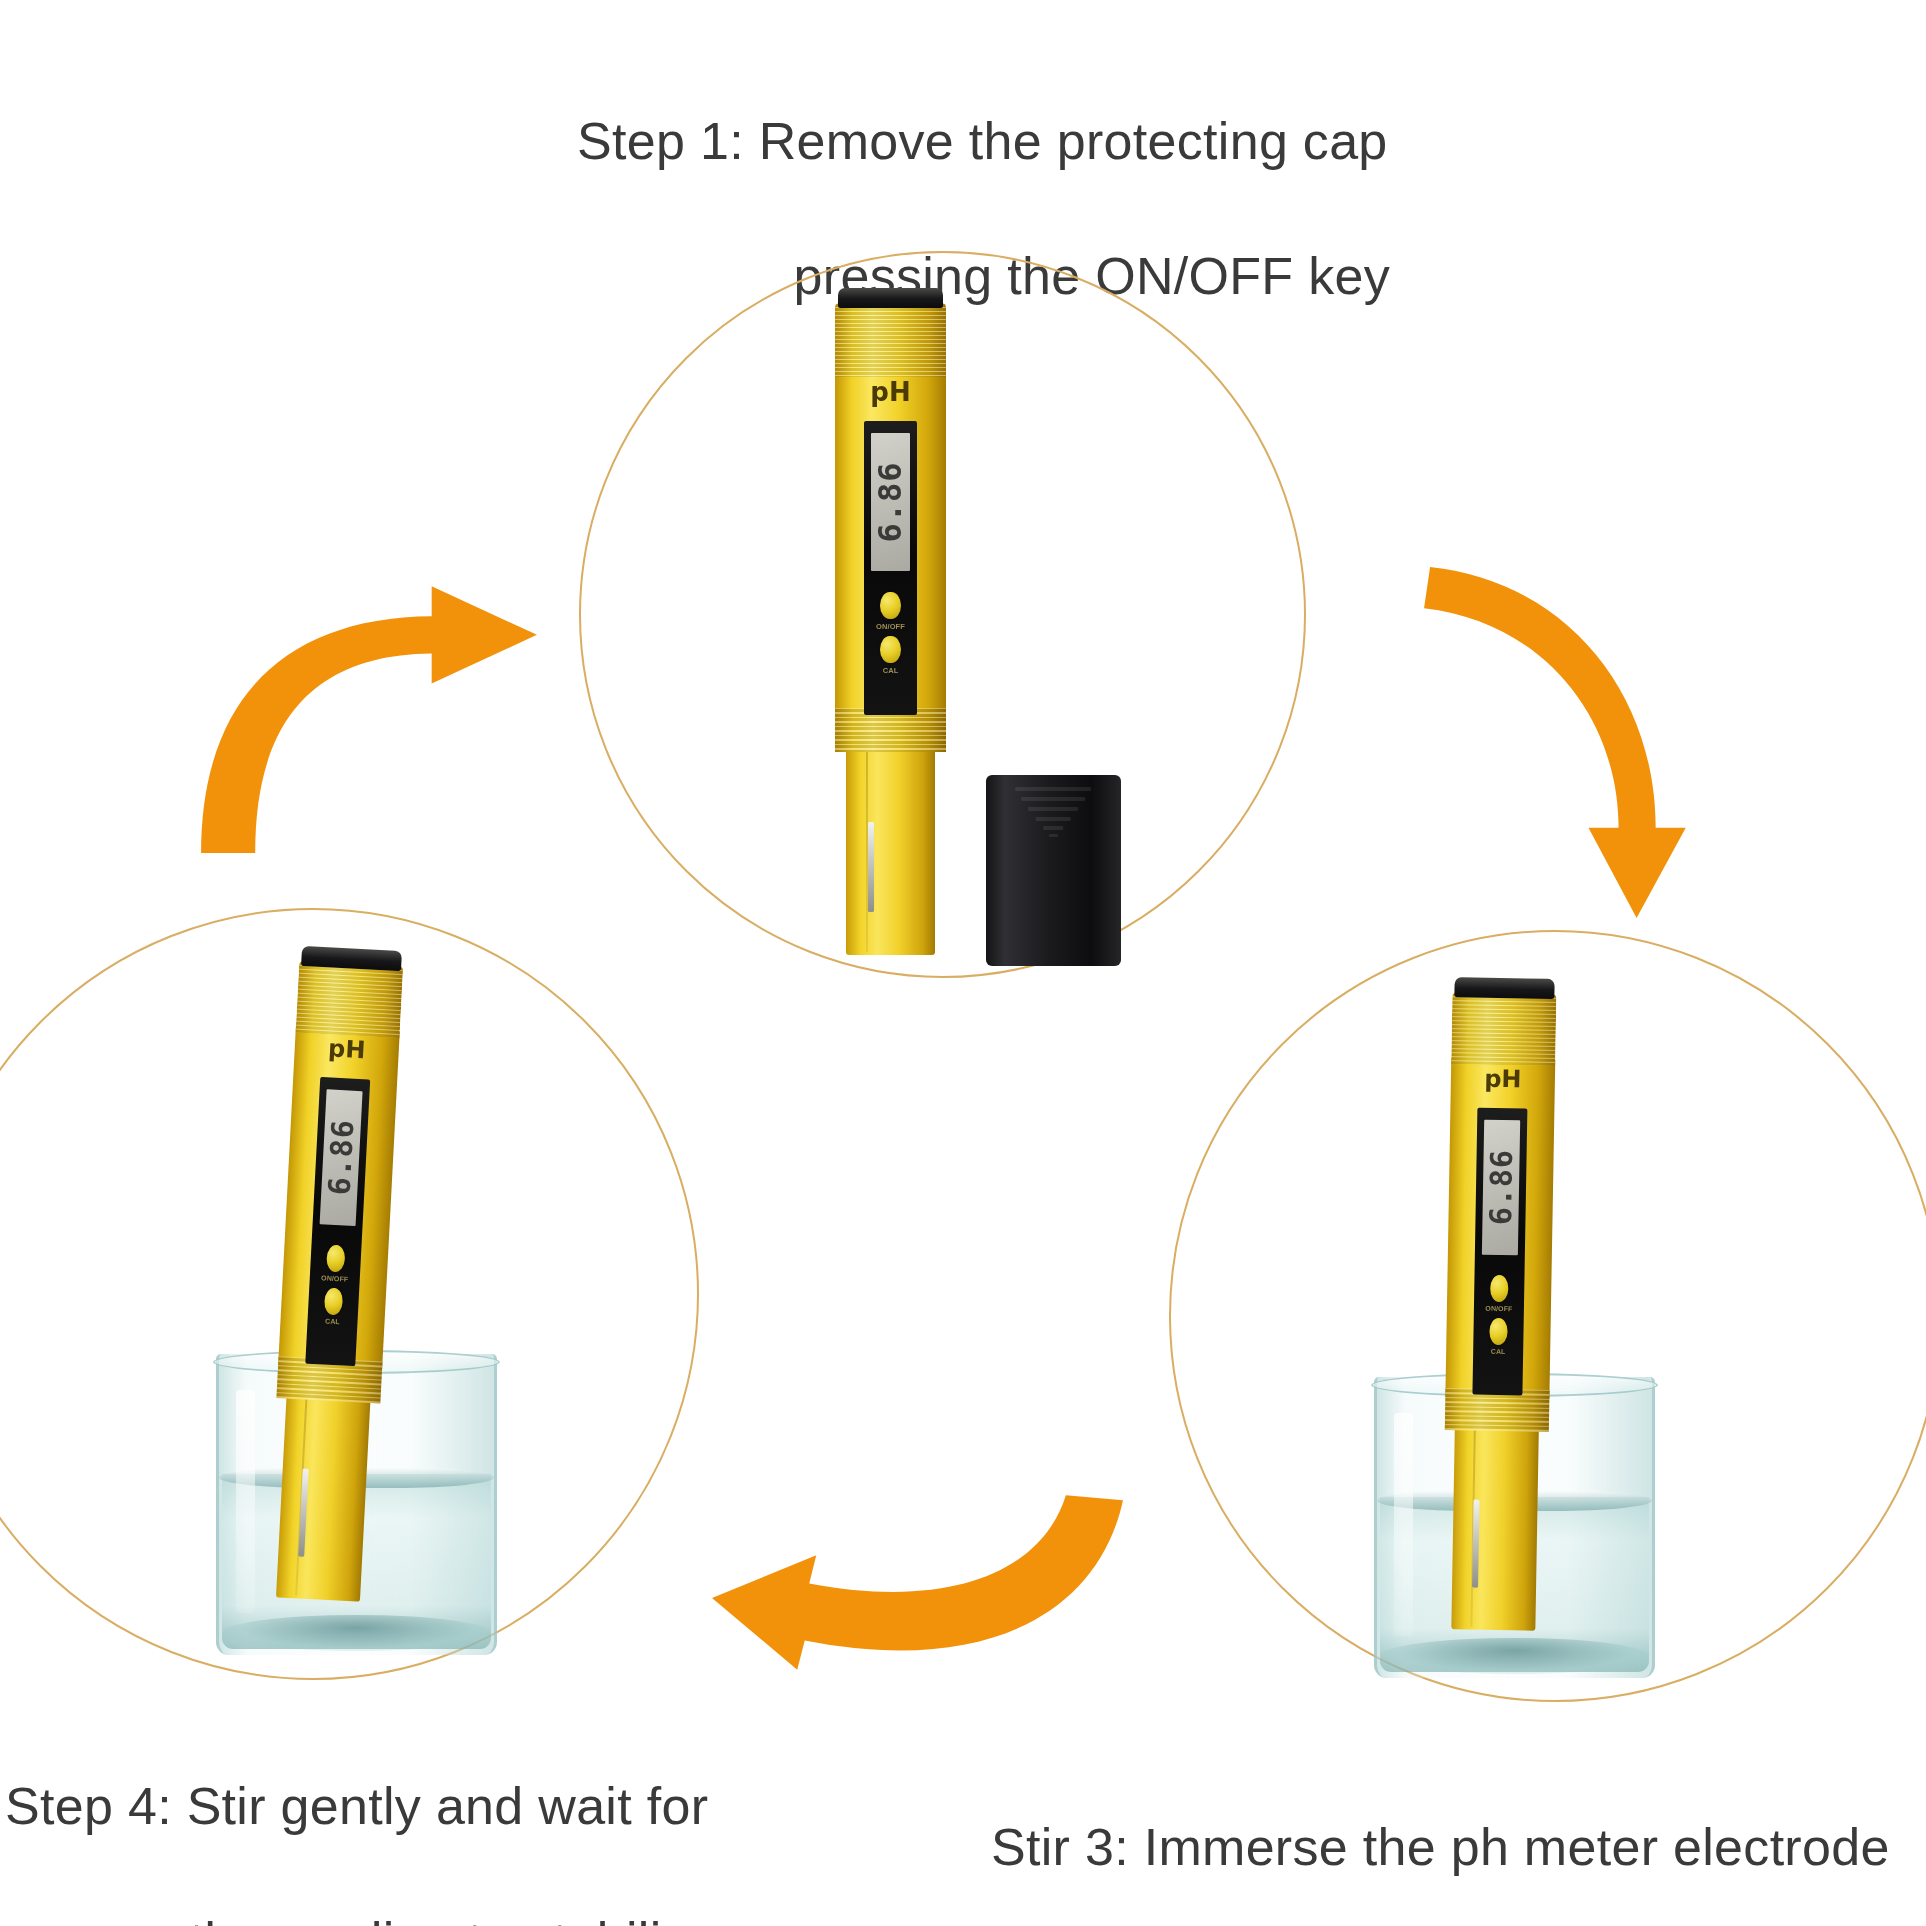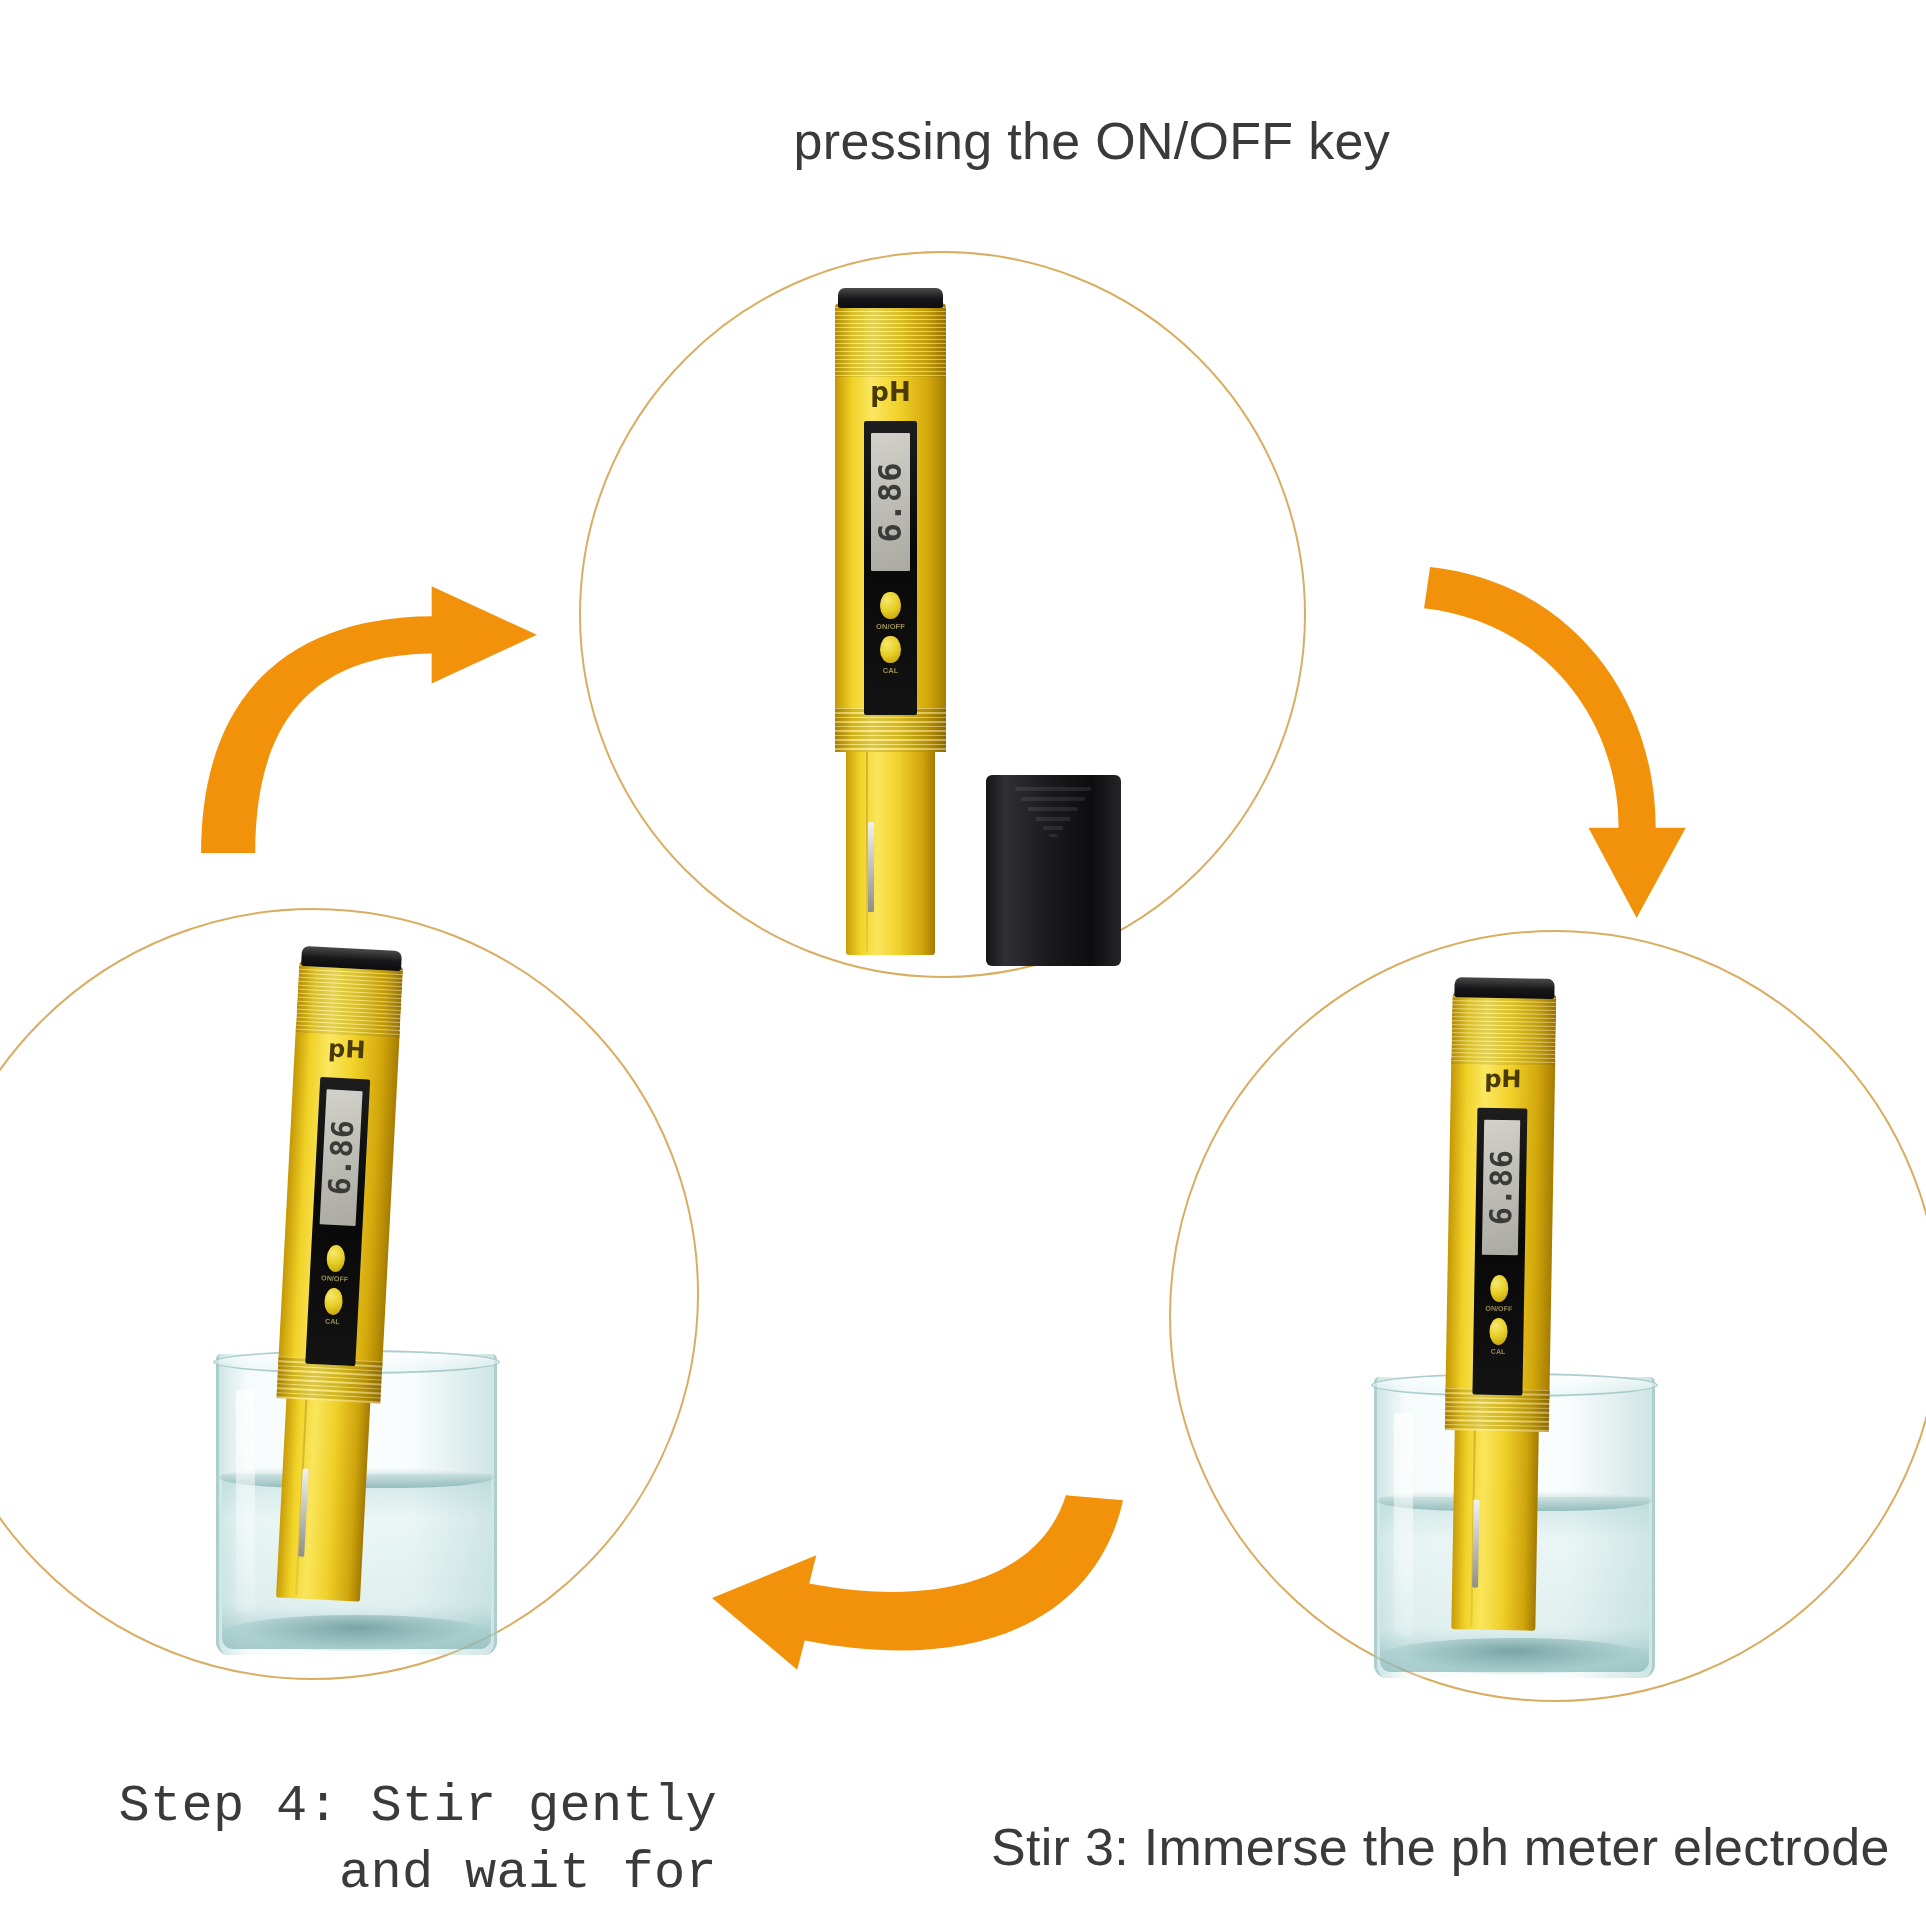--- a/index.html
+++ b/index.html
@@ -130,20 +130,21 @@
   .protcap-ridges{position:absolute;left:22%;top:6%;width:56%;height:26%;}
   .pc-r{position:absolute;left:50%;transform:translateX(-50%);
       background:rgba(255,255,255,.085);border-radius:1px;}
 </style>
 </head>
 <body>
 
 <div class="stage">
 
   <div class="caption" id="cap-top">
+    <div id="cap-s1">Step 1: Remove the protecting cap</div>
     <div id="cap-s2">pressing the ON/OFF key</div>
   </div>
 
   <div class="ring" id="ring-top"></div>
 
   <div class="meter" id="meter-top" style="left:833px;top:288px;width:115px;height:667px;">
     <div class="m-body">
       <div class="cap-top"></div>
       <div class="barrel-up"></div>
       <div class="barrel-main"></div>
@@ -250,21 +251,21 @@
       <div class="bulb"></div>
     </div>
   </div>
 
   <svg class="arrow" id="arrow-bottom" viewBox="0 0 860 460">
     <path d="M 840 10 C 790 240, 560 360, 205 290 L 205 290 L 190 348 L 20 205 L 228 120 L 214 176
              C 500 230, 680 150, 726 0 Z" fill="#f2920b"></path>
   </svg>
 
   <div class="caption" id="cap-step4">
-    <div style="text-align:right;font-family:Liberation Mono, monospace;">Step 4: Stir gently and wait for</div>
+    <div style="text-align:left;">Step 4: Stir gently and wait for</div>
     <div>the reading to stabilize</div>
   </div>
 
   <div class="caption" id="cap-step3">
     <div style="text-align:left;">Stir 3: Immerse the ph meter electrode</div>
     
   </div>
 
 </div>
 

